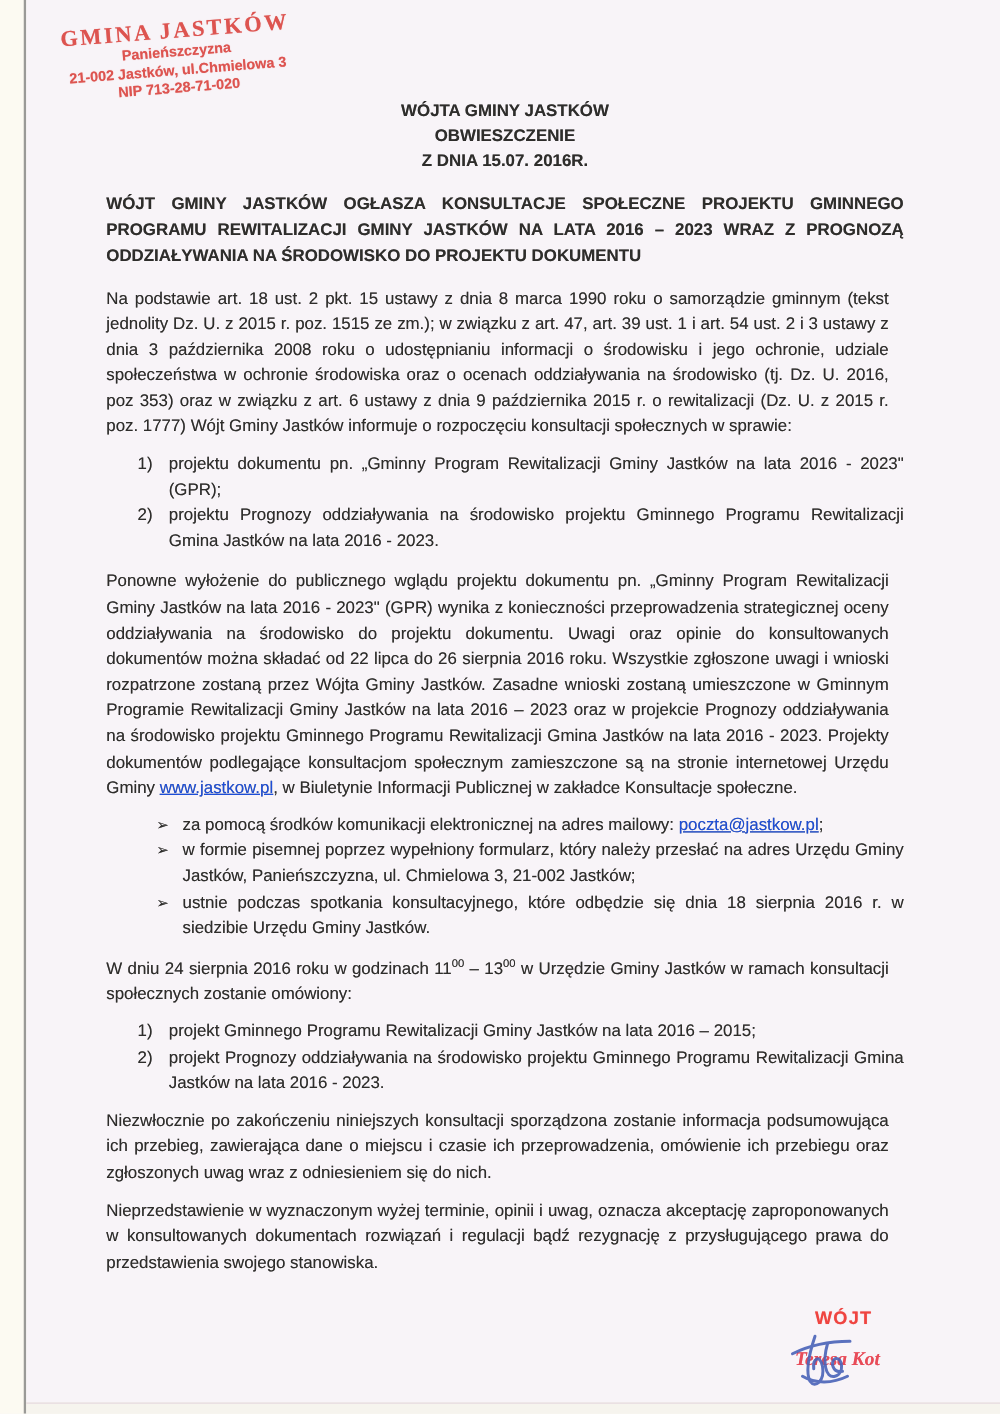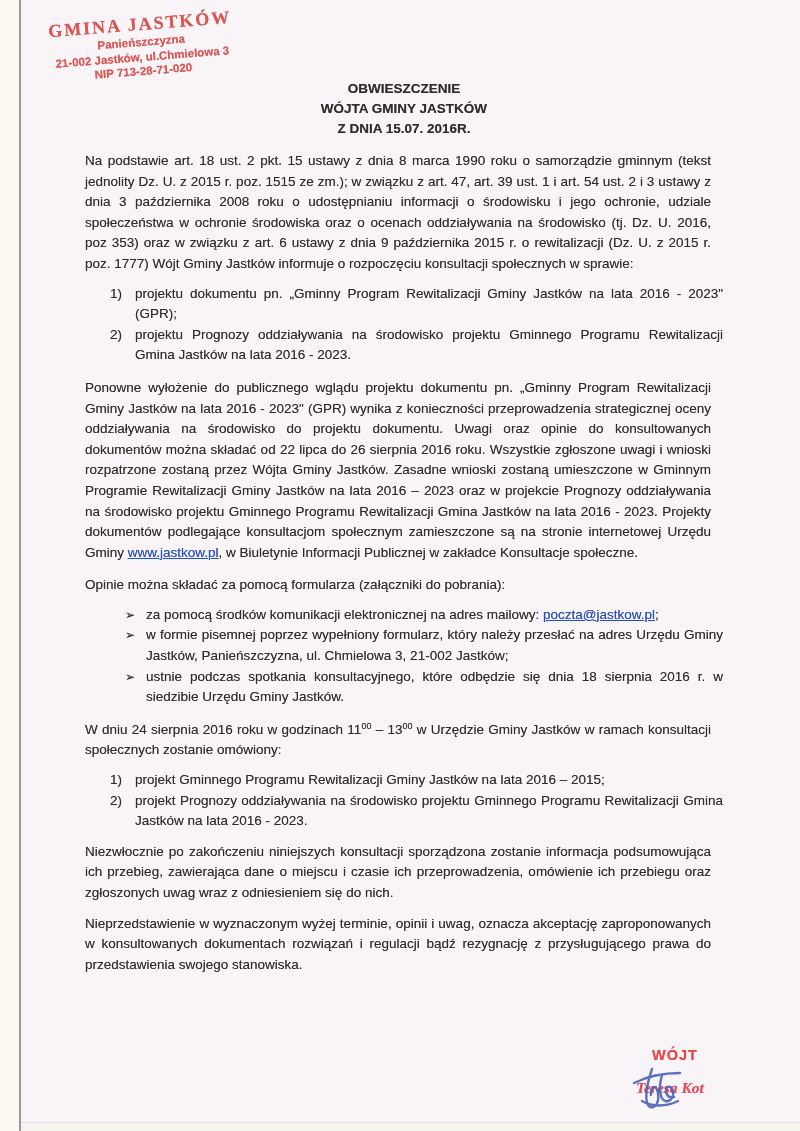--- a/index.html
+++ b/index.html
@@ -105,42 +105,42 @@
     <div class="stamp">
       <div class="stamp-l1">GMINA JASTKÓW</div>
       <div class="stamp-l2">Panieńszczyzna</div>
       <div class="stamp-l3">21-002 Jastków, ul.Chmielowa 3</div>
       <div class="stamp-l4">NIP 713-28-71-020</div>
     </div>
 
     <div class="content">
 
       <div class="doc-header">
+        <div>WÓJTA GMINY JASTKÓW</div>
         <div>OBWIESZCZENIE</div>
-        <div>WÓJTA GMINY JASTKÓW</div>
         <div>Z DNIA 15.07. 2016R.</div>
       </div>
 
+      <p class="title-par">WÓJT GMINY JASTKÓW OGŁASZA KONSULTACJE SPOŁECZNE PROJEKTU GMINNEGO PROGRAMU REWITALIZACJI GMINY JASTKÓW NA LATA 2016 – 2023 WRAZ Z PROGNOZĄ ODDZIAŁYWANIA NA ŚRODOWISKO DO PROJEKTU DOKUMENTU</p>
 
       <p class="par">Na podstawie art. 18 ust. 2 pkt. 15 ustawy z dnia 8 marca 1990 roku o samorządzie gminnym (tekst jednolity Dz. U. z 2015 r. poz. 1515 ze zm.); w związku z art. 47, art. 39 ust. 1 i art. 54 ust. 2 i 3 ustawy z dnia 3 października 2008 roku o udostępnianiu informacji o środowisku i jego ochronie, udziale społeczeństwa w ochronie środowiska oraz o ocenach oddziaływania na środowisko (tj. Dz. U. 2016, poz 353) oraz w związku z art. 6 ustawy z dnia 9 października 2015 r. o rewitalizacji (Dz. U. z 2015 r. poz. 1777) Wójt Gminy Jastków informuje o rozpoczęciu konsultacji społecznych w sprawie:</p>
 
       <div class="numlist">
         <div class="numitem">
           <span class="num">1)</span>
           <div class="itxt">projektu dokumentu pn. „Gminny Program Rewitalizacji Gminy Jastków na lata 2016 - 2023" (GPR);</div>
         </div>
         <div class="numitem">
           <span class="num">2)</span>
           <div class="itxt">projektu Prognozy oddziaływania na środowisko projektu Gminnego Programu Rewitalizacji Gmina Jastków na lata 2016 - 2023.</div>
         </div>
       </div>
 
       <p class="par"><span>Ponowne wyłożenie do publicznego wglądu projektu dokumentu pn. „Gminny Program Rewitalizacji Gminy Jastków na lata 2016 - 2023" (GPR) wynika z konieczności przeprowadzenia strategicznej oceny oddziaływania na środowisko do projektu dokumentu. Uwagi oraz opinie do konsultowanych dokumentów można składać od 22 lipca do 26 sierpnia 2016 roku. Wszystkie zgłoszone uwagi i wnioski rozpatrzone zostaną przez Wójta Gminy Jastków. Zasadne wnioski zostaną umieszczone w Gminnym Programie Rewitalizacji Gminy Jastków na lata 2016 – 2023 oraz w projekcie Prognozy oddziaływania na środowisko projektu Gminnego Programu Rewitalizacji Gmina Jastków na lata 2016 - 2023. Projekty dokumentów podlegające konsultacjom społecznym zamieszczone są na stronie internetowej Urzędu Gminy </span><a class="doclink" href="#">www.jastkow.pl</a><span>, w Biuletynie Informacji Publicznej w zakładce Konsultacje społeczne.</span></p>
 
-      <p class="par">Opinie można składać za pomocą formularza (załączniki do pobrania):</p>
 
       <div class="bullist">
         <div class="bulitem">
           <span class="bul">➢</span>
           <div class="itxt"><span>za pomocą środków komunikacji elektronicznej na adres mailowy: </span><a class="doclink" href="#">poczta@jastkow.pl</a><span>;</span></div>
         </div>
         <div class="bulitem">
           <span class="bul">➢</span>
           <div class="itxt">w formie pisemnej poprzez wypełniony formularz, który należy przesłać na adres Urzędu Gminy Jastków, Panieńszczyzna, ul. Chmielowa 3, 21-002 Jastków;</div>
         </div>

